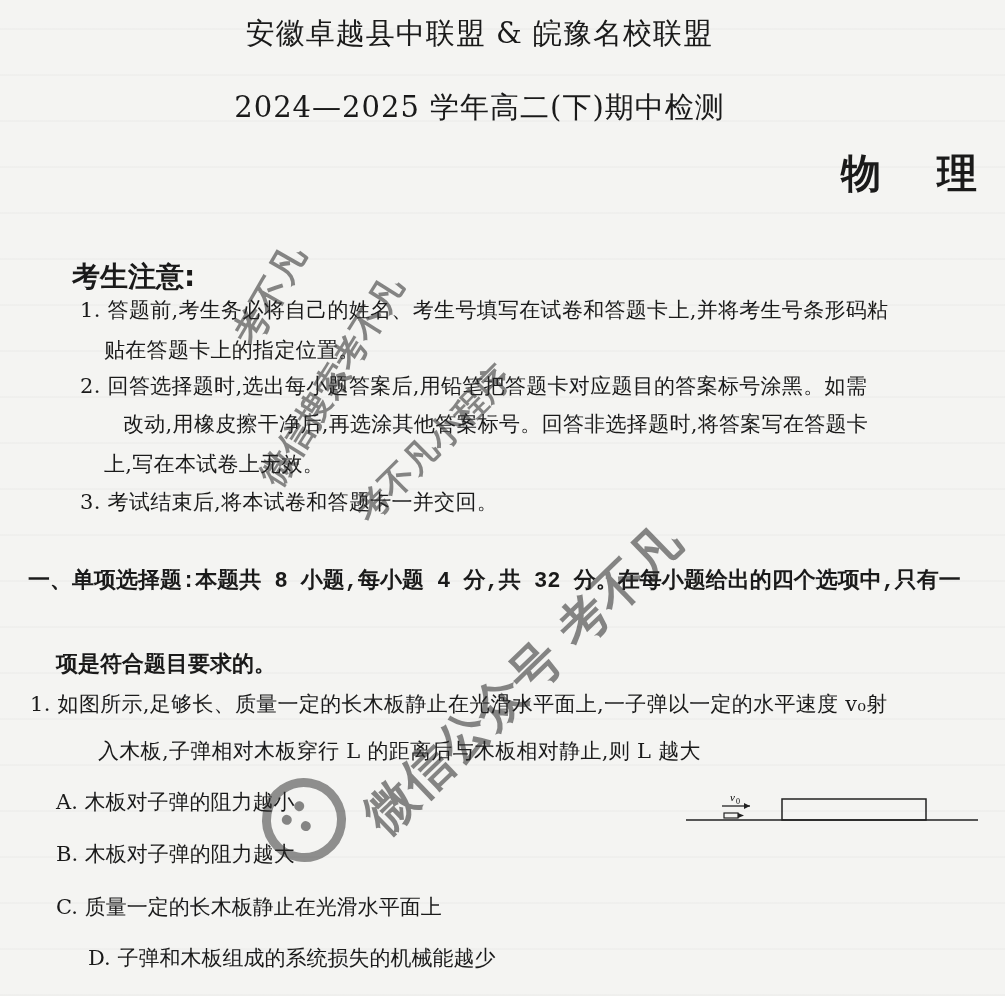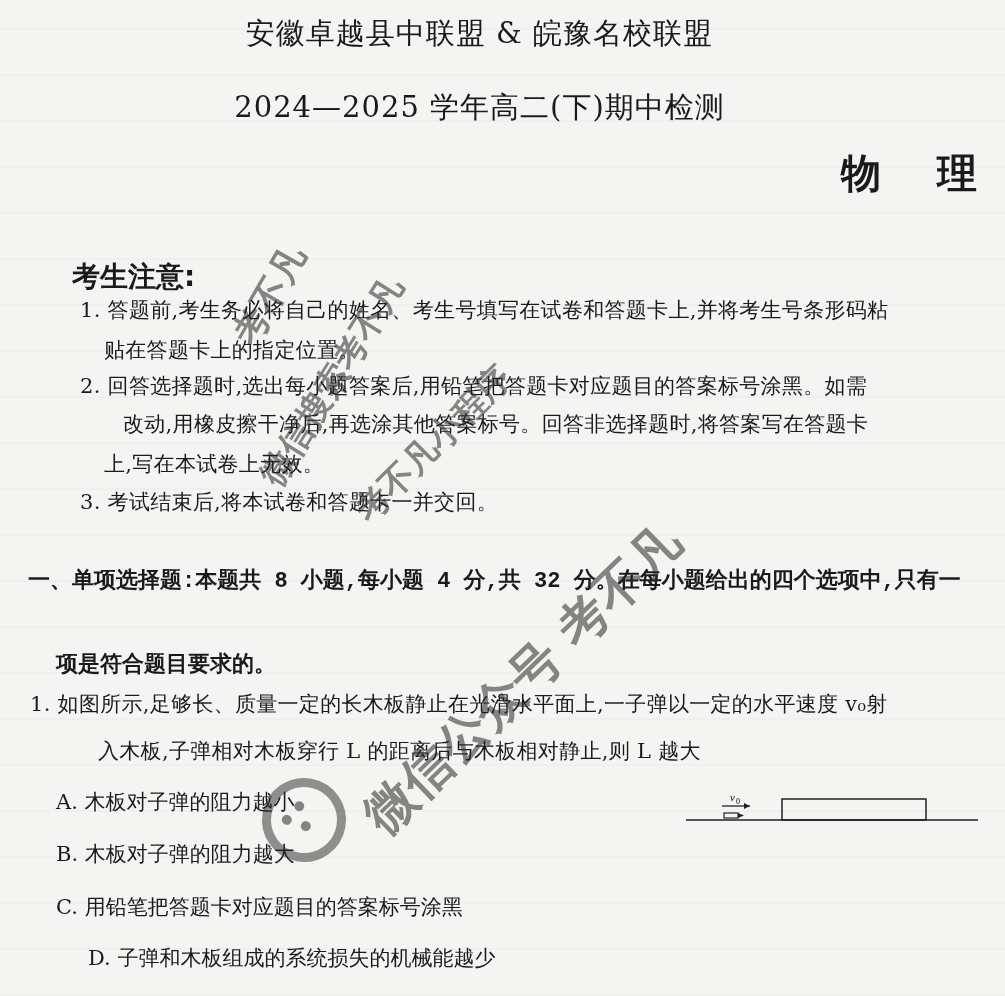--- a/index.html
+++ b/index.html
@@ -47,21 +47,21 @@
 <div class="line" style="left:80px;top:488px;text-align:right;">3. 考试结束后,将本试卷和答题卡一并交回。</div>
 
 <div class="sec" style="left:28px;top:565px;">一、单项选择题:本题共 8 小题,每小题 4 分,共 32 分。在每小题给出的四个选项中,只有一</div>
 <div class="sec" style="left:56px;top:628px;margin-top:21px;">项是符合题目要求的。</div>
 
 <div class="line" style="left:30px;top:690px;">1. 如图所示,足够长、质量一定的长木板静止在光滑水平面上,一子弹以一定的水平速度 v₀射</div>
 <div class="line" style="left:66px;top:737px;margin-left:32px;">入木板,子弹相对木板穿行 L 的距离后与木板相对静止,则 L 越大</div>
 
 <div class="opt" style="top:788px;">A. 木板对子弹的阻力越小</div>
 <div class="opt" style="top:840px;">B. 木板对子弹的阻力越大</div>
-<div class="opt" style="top:893px;">C. 用铅笔把答题卡对应题目的答案标号涂黑</div>
+<div class="opt" style="top:893px;">C. 质量一定的长木板静止在光滑水平面上</div>
 <div class="opt" style="top:944px;margin-left:32px;">D. 子弹和木板组成的系统损失的机械能越少</div>
 
 <svg class="diagram" viewBox="0 0 292 36">
   <text x="44" y="11" font-size="11" font-style="italic" font-family="Liberation Serif, serif">v</text>
   <text x="50" y="14" font-size="8" font-family="Liberation Serif, serif">0</text>
   <line x1="36" y1="16" x2="64" y2="16" stroke="#222" stroke-width="1.3"></line>
   <polygon points="64,16 58,13 58,19" fill="#222"></polygon>
   <rect x="38" y="23" width="14" height="5" fill="none" stroke="#222" stroke-width="1.2"></rect>
   <polygon points="52,23 58,25.5 52,28" fill="#222"></polygon>
   <rect x="96" y="9" width="144" height="21" fill="none" stroke="#222" stroke-width="1.5"></rect>

